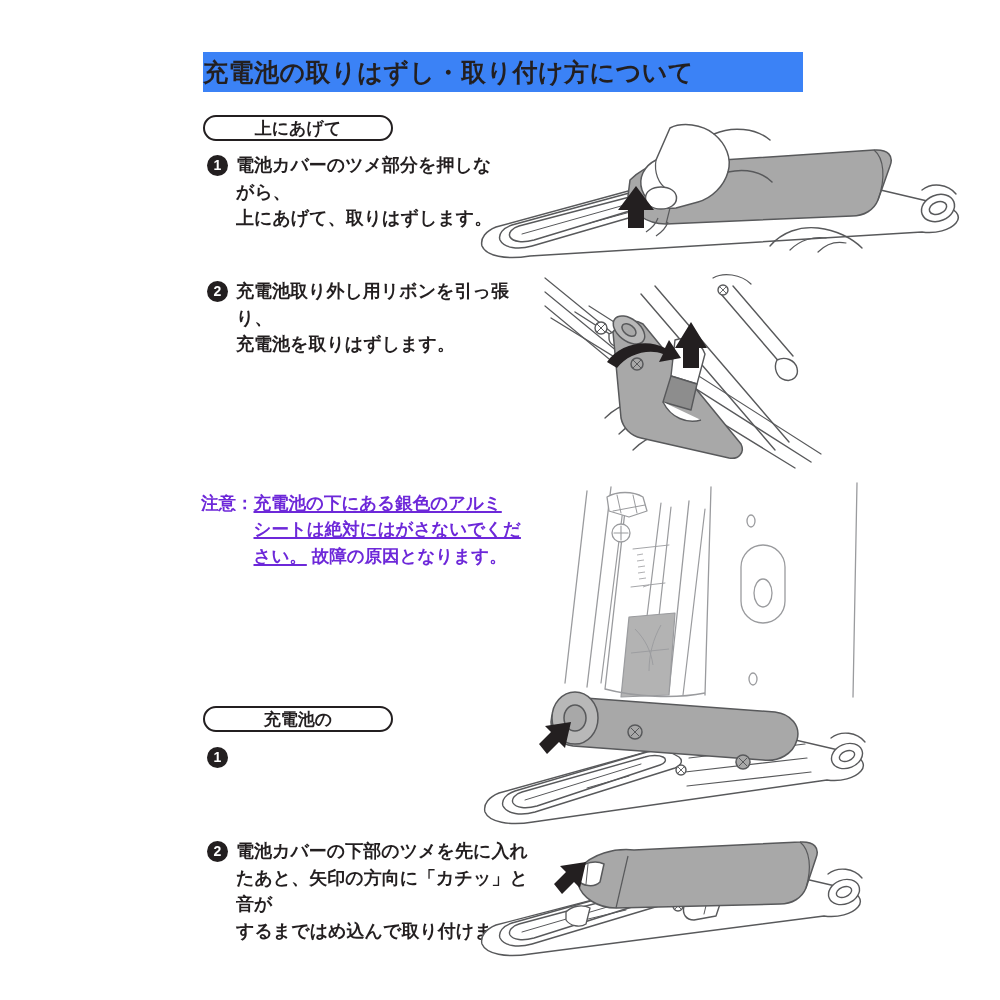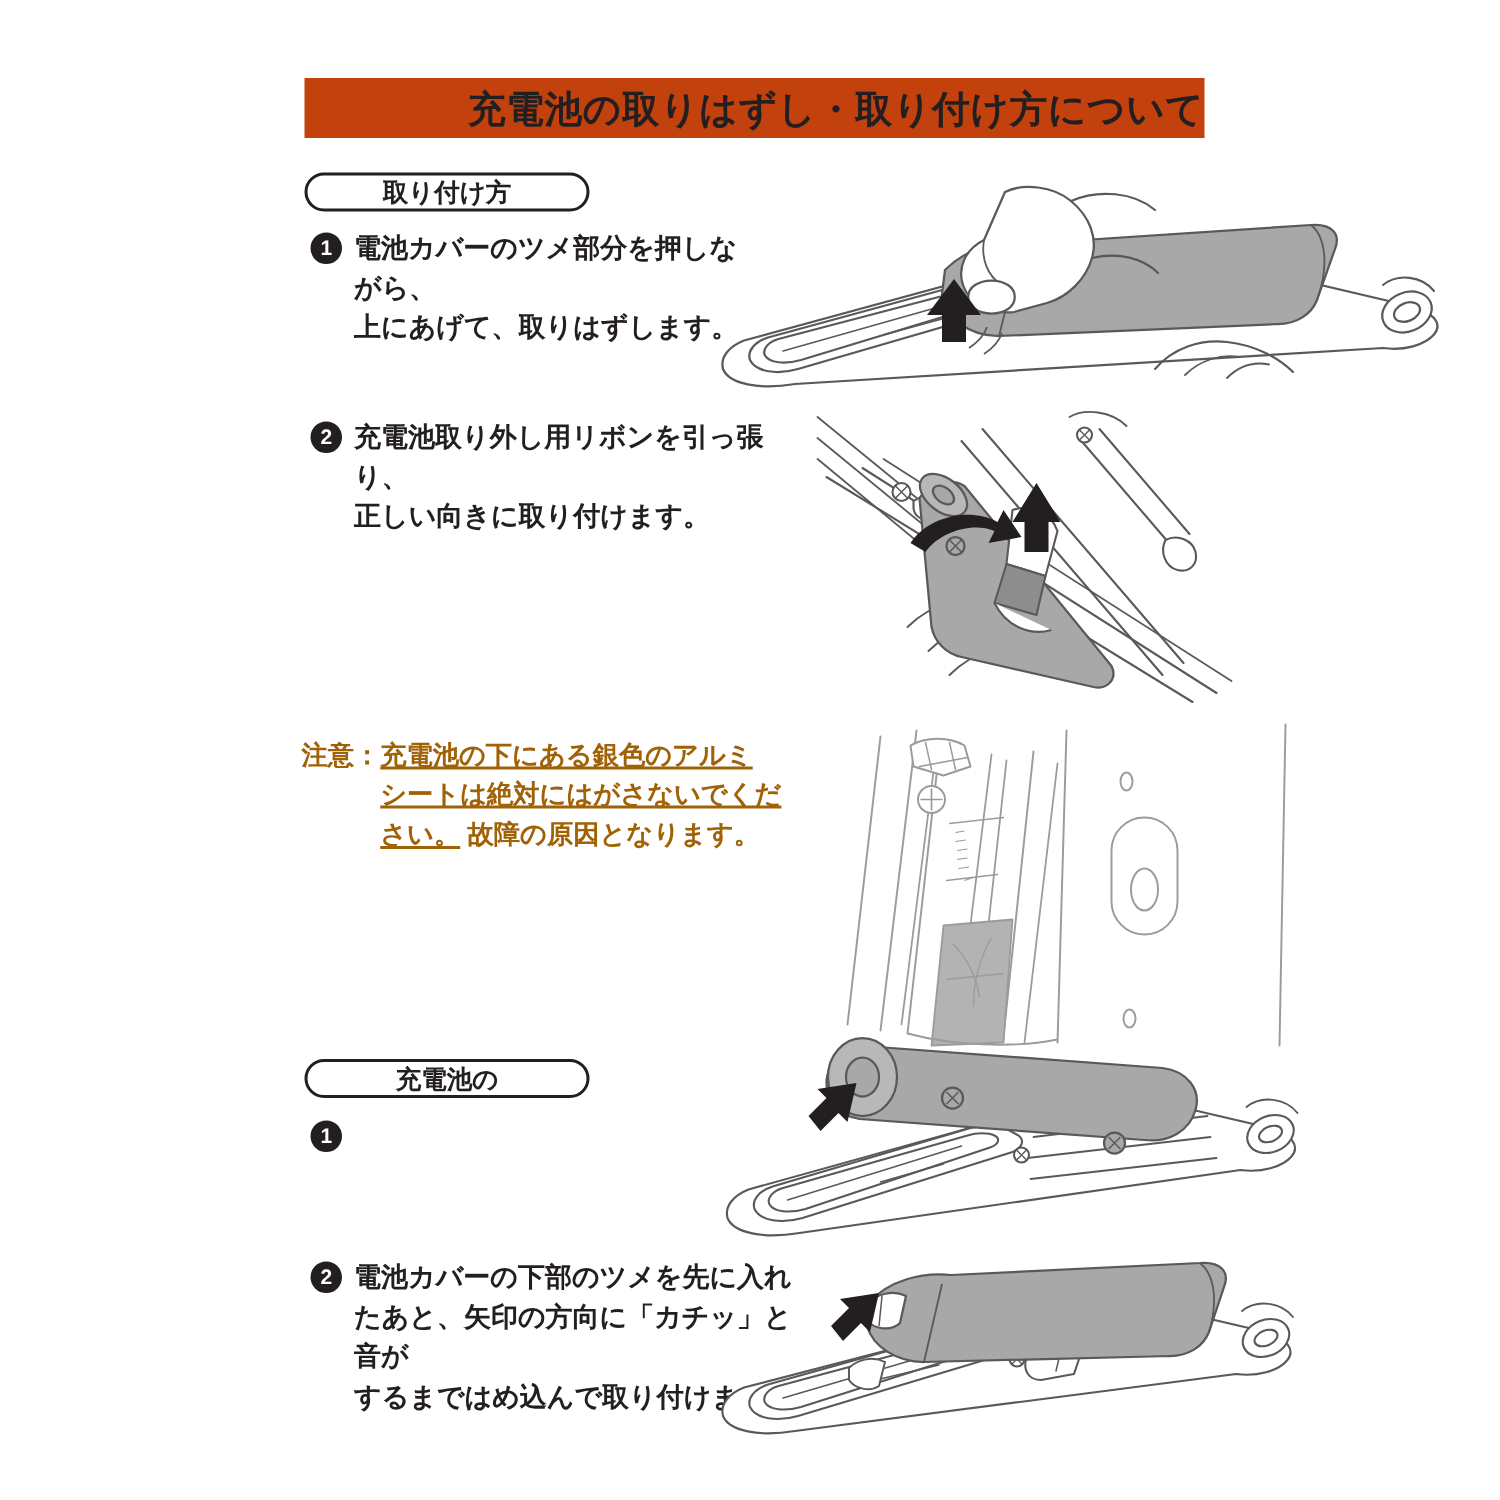--- a/index.html
+++ b/index.html
@@ -17,24 +17,24 @@
     overflow: hidden;
   }
 
   
   .title-band {
     position: absolute;
     left: 203px;
     top: 52px;
     width: 600px;
     height: 40px;
-    background: #c2410c;
+    background: #3b82f6;
     display: flex;
     align-items: center;
-    justify-content: flex-end;
+    justify-content: flex-start;
   }
   .title-band .title-text {
     font-size: 25px;
     font-weight: bold;
     letter-spacing: 0.5px;
     color: #231f20;
     white-space: nowrap;
   }
 
   
@@ -85,21 +85,21 @@
   }
 
   
   .caution {
     position: absolute;
     display: flex;
     align-items: flex-start;
     font-size: 17.5px;
     font-weight: bold;
     line-height: 1.5;
-    color: #a16207;
+    color: #6d28d9;
   }
   .caution-label {
     flex: 0 0 auto;
     white-space: nowrap;
   }
   .caution-lines { flex: 1 1 auto; }
   .caution-underline {
     text-decoration: underline;
     text-decoration-thickness: 2px;
     text-underline-offset: 2px;
@@ -126,21 +126,21 @@
 </head>
 <body>
 
 <div class="page">
 
   <div class="title-band">
     <span class="title-text">充電池の取りはずし・取り付け方について</span>
   </div>
 
   <div class="pill" style="left:203px; top:115px;">
-    <span class="pill-text">取り付け方</span>
+    <span class="pill-text">上にあげて</span>
   </div>
 
   <div class="step" style="left:207px; top:152px; width:300px;">
     <span class="step-num">1</span>
     <span class="step-body">電池カバーのツメ部分を押しながら、
 上にあげて、取りはずします。</span>
   </div>
 
   <div class="illus" style="left:470px; top:128px;">
     <svg width="520" height="140" viewBox="0 0 520 140">
@@ -197,21 +197,21 @@
       <g stroke="#58595b" stroke-width="1.2" fill="none">
         <path d="M176,104 C182,100 186,96 188,90"></path>
         <path d="M186,108 C192,104 196,100 198,94"></path>
       </g>
     </svg>
   </div>
 
   <div class="step" style="left:207px; top:278px; width:320px;">
     <span class="step-num">2</span>
     <span class="step-body">充電池取り外し用リボンを引っ張り、
-正しい向きに取り付けます。</span>
+充電池を取りはずします。</span>
   </div>
 
   <div class="illus" style="left:545px; top:272px;">
     <svg width="440" height="200" viewBox="0 0 440 200">
       <g fill="none" stroke="#58595b" stroke-width="1.4" stroke-linejoin="round" stroke-linecap="round">
 
         <path d="M0,6 L120,104" stroke-width="1.2"></path>
         <path d="M0,20 L112,112" stroke-width="1.2"></path>
         <path d="M0,34 L104,120" stroke-width="1.2"></path>
         <path d="M6,46 L250,196" stroke-width="1.4"></path>

